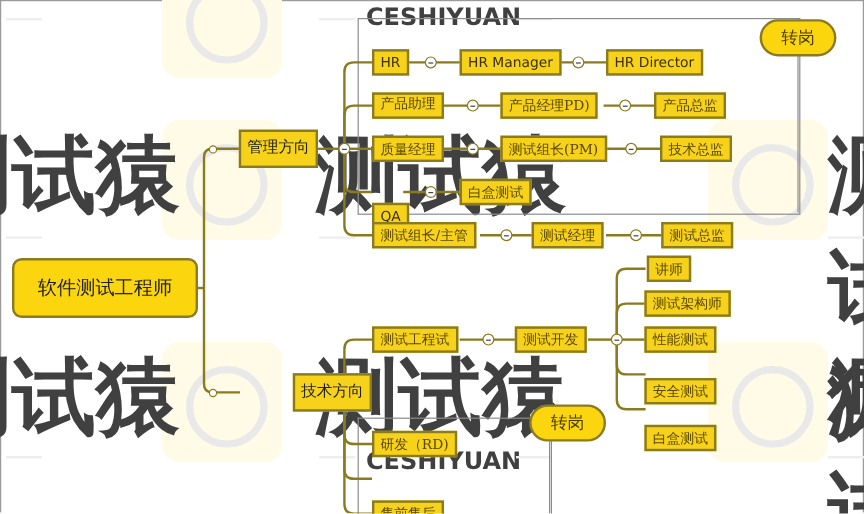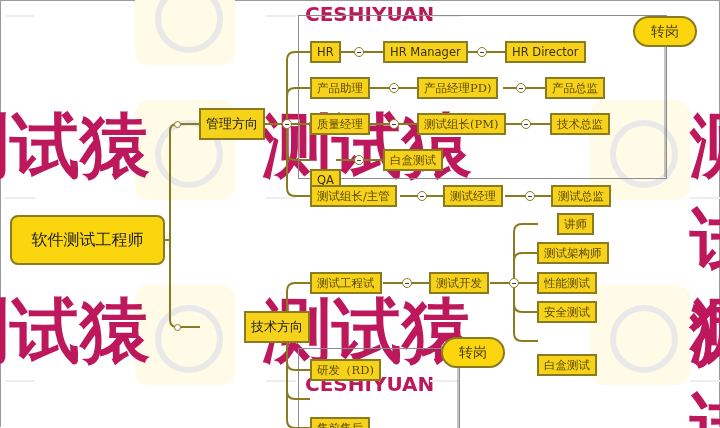--- a/index.html
+++ b/index.html
@@ -1,18 +1,18 @@
 <!DOCTYPE html>
 <html><head>
 <meta charset="utf-8">
 <style>
   html, body { margin:0; padding:0; }
   body { width:720px; height:428px; overflow:hidden; background:#ffffff; position:relative; font-family:"DejaVu Sans", sans-serif; }
   .frame { position:absolute; left:0; top:0; width:718px; height:426px; border:1px solid #9a9a9a; border-bottom:none; }
-  .wm { position:absolute; color:#be185d; font-weight:bold; font-family:"DejaVu Sans", sans-serif; pointer-events:none; }
+  .wm { position:absolute; color:#404040; font-weight:bold; font-family:"DejaVu Sans", sans-serif; pointer-events:none; }
   .wm-logo { position:absolute; width:100px; height:100px; background:#fffbe6; border-radius:14px; pointer-events:none; }
   .wm-logo::after { content:""; position:absolute; left:20px; top:20px; width:56px; height:56px; border-radius:50%; border:6px solid #e9e9e9; }
   .wm-line { position:absolute; height:2px; background:#eeeeee; pointer-events:none; }
   .node { position:absolute; background:#f7d21a; border:2px solid #8a7a20; color:#3b3000; font-size:11.5px; line-height:18px; padding:0 5px; white-space:nowrap; box-sizing:border-box; height:22px; }
   .node.serif { font-family:"DejaVu Serif", serif; color:#5a4800; }
   .node.l1 { font-size:13px; height:32px; line-height:28px; padding:0 5px; color:#222; font-weight:normal; }
   .root { position:absolute; left:10px; top:215px; width:155px; height:50px; background:#fbd60e; border:2px solid #8a7a20; border-radius:8px; font-size:16px; color:#222; display:flex; align-items:center; justify-content:center; box-sizing:border-box; }
   .pill { position:absolute; background:#fbd60e; border:2px solid #8a7a20; border-radius:18px; font-size:14px; color:#4a3b00; display:flex; align-items:center; justify-content:center; box-sizing:border-box; font-family:"DejaVu Serif", serif; }
   .boundary { position:absolute; border:1px solid #8c8c8c; }
   svg.lines { position:absolute; left:0; top:0; }
@@ -128,39 +128,39 @@
   <span>转岗</span>
 </div>
 <div class="pill" style="left:441px; top:337px; width:64px; height:31px;">
   <span>转岗</span>
 </div>
 
 <div class="node" style="left:310px; top:41px;"><span>HR</span></div>
 <div class="node" style="left:383px; top:41px;"><span>HR Manager</span></div>
 <div class="node" style="left:505px; top:41px;"><span>HR Director</span></div>
 
-<div class="node serif" style="left:310px; top:77px;"><span>产品助理</span></div>
+<div class="node serif" style="left:310px; top:77px;font-family:Liberation Mono, monospace;"><span>产品助理</span></div>
 <div class="node serif" style="left:417px; top:77px;"><span>产品经理PD)</span></div>
 <div class="node serif" style="left:545px; top:77px;"><span>产品总监</span></div>
 
 <div class="node serif" style="left:310px; top:113px;"><span>质量经理</span></div>
 <div class="node serif" style="left:417px; top:113px;"><span>测试组长(PM)</span></div>
 <div class="node serif" style="left:550px; top:113px;"><span>技术总监</span></div>
 
 <div class="node" style="left:310px; top:149px;margin-top:20px;"><span>QA</span></div>
 <div class="node serif" style="left:383px; top:149px;"><span>白盒测试</span></div>
 
 <div class="node serif" style="left:310px; top:185px;"><span>测试组长/主管</span></div>
 <div class="node serif" style="left:443px; top:185px;"><span>测试经理</span></div>
 <div class="node serif" style="left:551px; top:185px;"><span>测试总监</span></div>
 
 <div class="node serif" style="left:310px; top:272px;"><span>测试工程试</span></div>
 <div class="node serif" style="left:429px; top:272px;"><span>测试开发</span></div>
 
-<div class="node serif" style="left:557px; top:213px;"><span>讲师</span></div>
+<div class="node serif" style="left:539px; top:213px;"><span>讲师</span></div>
 <div class="node serif" style="left:537px; top:242px;"><span>测试架构师</span></div>
 <div class="node serif" style="left:537px; top:272px;"><span>性能测试</span></div>
-<div class="node serif" style="left:537px; top:301px;"><span>安全测试</span></div>
+<div class="node serif" style="left:537px; top:315px;"><span>安全测试</span></div>
 <div class="node serif" style="left:537px; top:330px;margin-top:24px;"><span>白盒测试</span></div>
 
 <div class="node serif" style="left:310px; top:359px;"><span>研发（RD)</span></div>
 <div class="node serif" style="left:310px; top:388px;margin-top:36px;"><span>运维</span></div>
 <div class="node serif" style="left:310px; top:417px;"><span>售前售后</span></div>
 
 </body></html>

